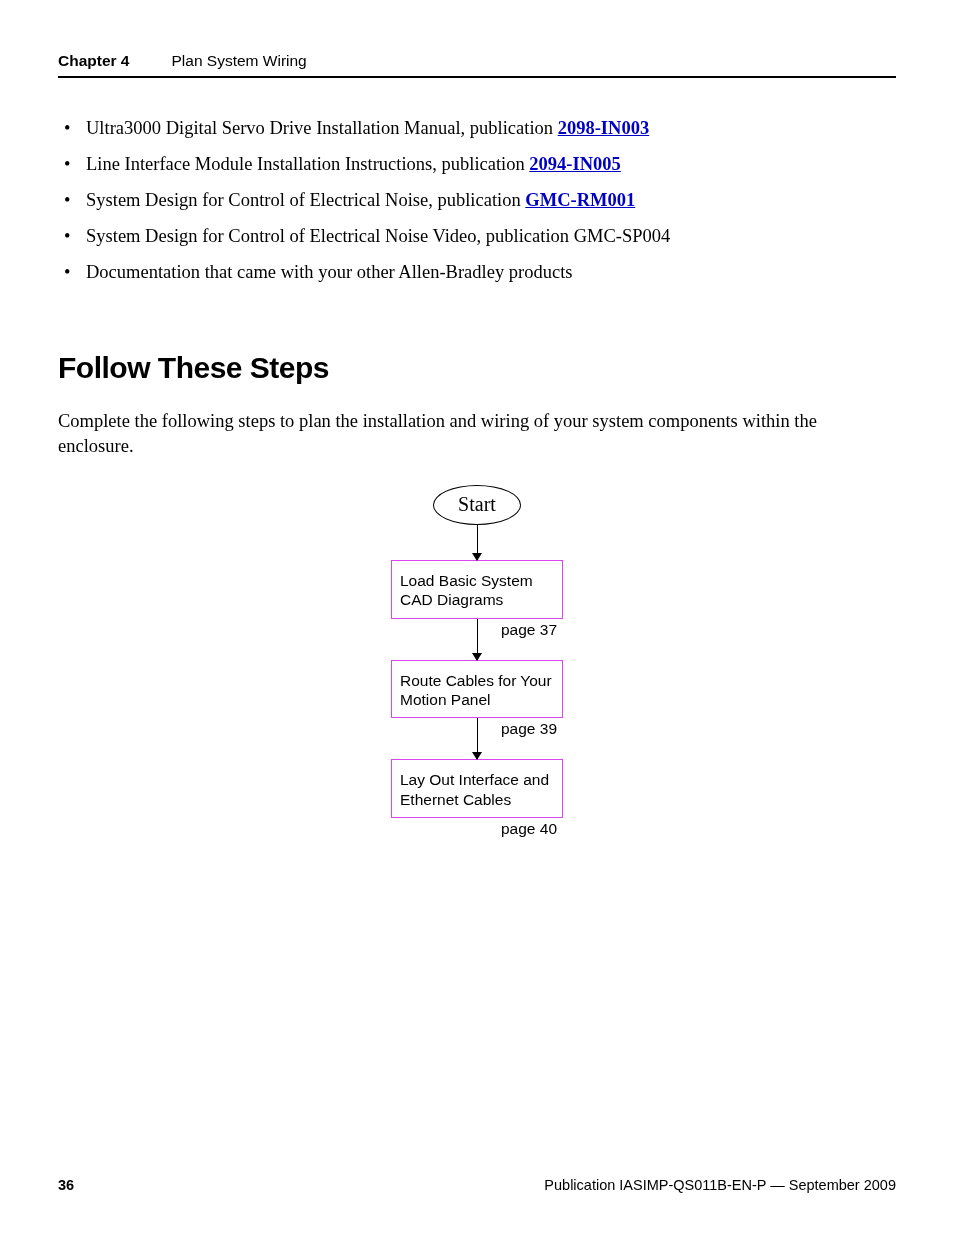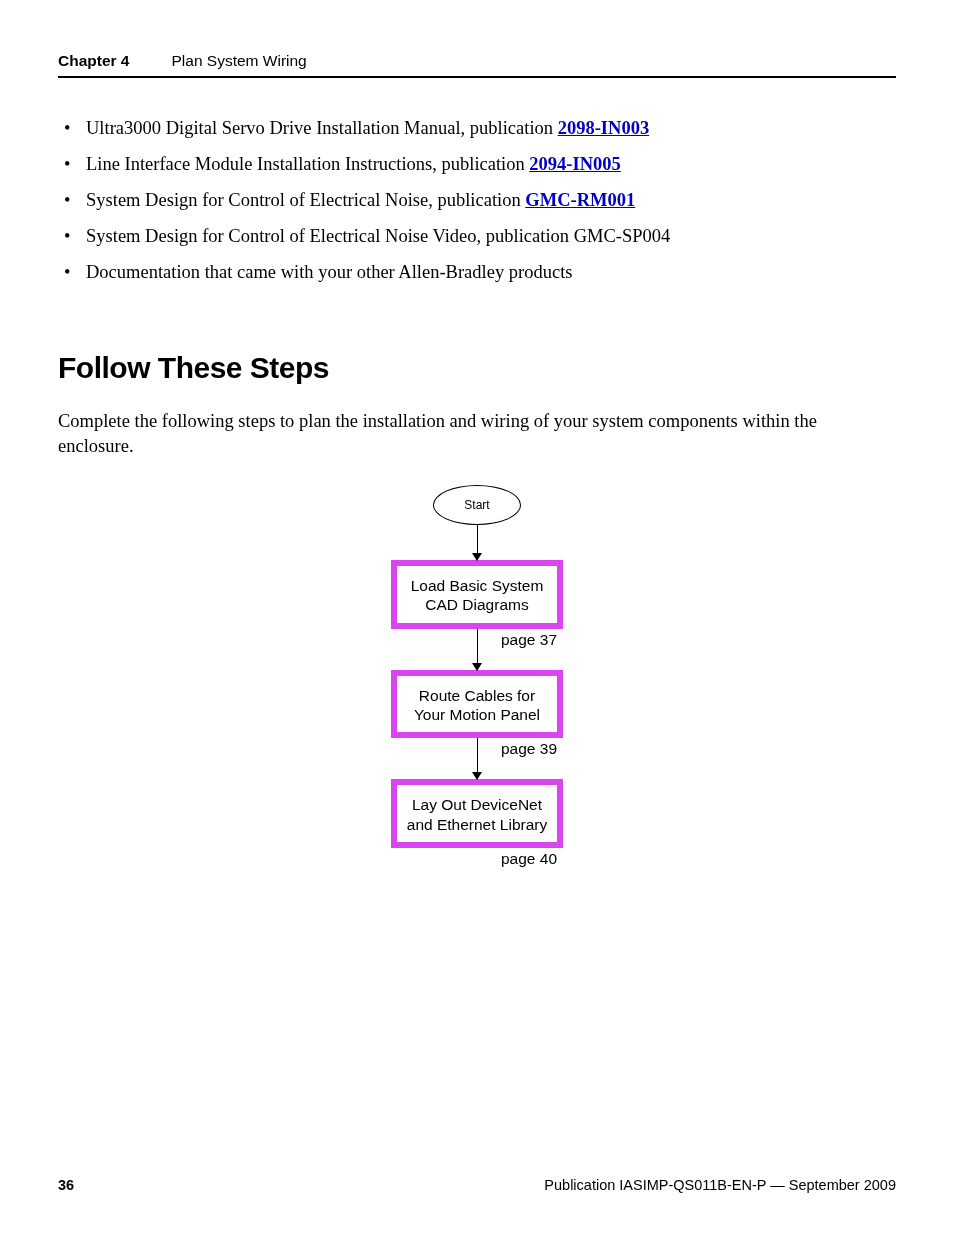--- a/index.html
+++ b/index.html
@@ -85,41 +85,42 @@
       font-family: "Helvetica Neue", Arial, sans-serif;
     }
     .start {
       border: 1px solid #000;
       border-radius: 50%;
       width: 88px;
       height: 40px;
       display: flex;
       align-items: center;
       justify-content: center;
-      font-size: 12px;
+      font-size: 20px;
+      font-family: Liberation Serif, serif;
     }
     .vline {
       width: 1px;
       background: #000;
       height: 35px;
       position: relative;
     }
     .vline::after {
       content: "";
       position: absolute;
       bottom: -1px;
       left: -4.5px;
       border-left: 5px solid transparent;
       border-right: 5px solid transparent;
       border-top: 8px solid #000;
     }
     .flow-box {
-      border: 6px solid #d946ef;
+      border: 1px solid #d946ef;
       width: 172px;
-      text-align: center;
+      text-align: left;
       padding: 10px 8px 8px 8px;
       font-size: 15.5px;
       line-height: 1.25;
     }
     .page-ref {
       width: 172px;
       text-align: right;
       font-size: 15.5px;
       padding: 2px 6px 0 0;
       font-family: "Helvetica Neue", Arial, sans-serif;
@@ -189,21 +190,21 @@
       <div class="vline2"></div>
       <div class="page-ref">page 37</div>
     </div>
     <div class="vline" style="height:1px;"></div>
     <div class="flow-box">Route Cables for Your Motion Panel</div>
     <div class="page-ref-wrap" style="height:40px;">
       <div class="vline2"></div>
       <div class="page-ref">page 39</div>
     </div>
     <div class="vline" style="height:1px;"></div>
-    <div class="flow-box">Lay Out DeviceNet and Ethernet Library</div>
+    <div class="flow-box">Lay Out Interface and Ethernet Cables</div>
     <div class="page-ref" style="width:172px;">page 40</div>
   </div>
 
   <div class="footer">
     <span class="page-num">36</span>
     <span>Publication IASIMP-QS011B-EN-P — September 2009</span>
   </div>
 </div>
 
 </body></html>

